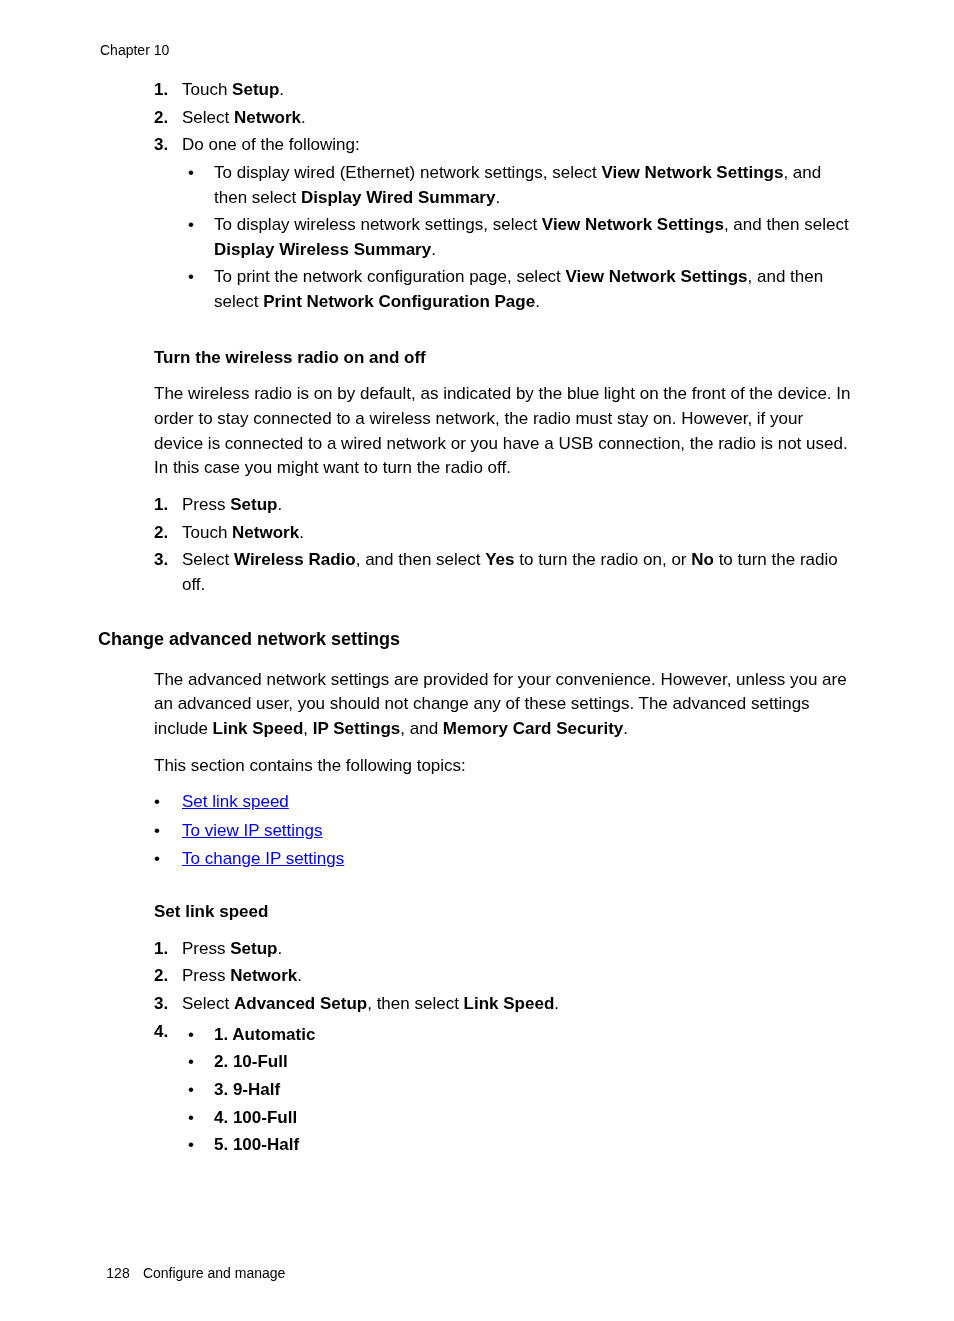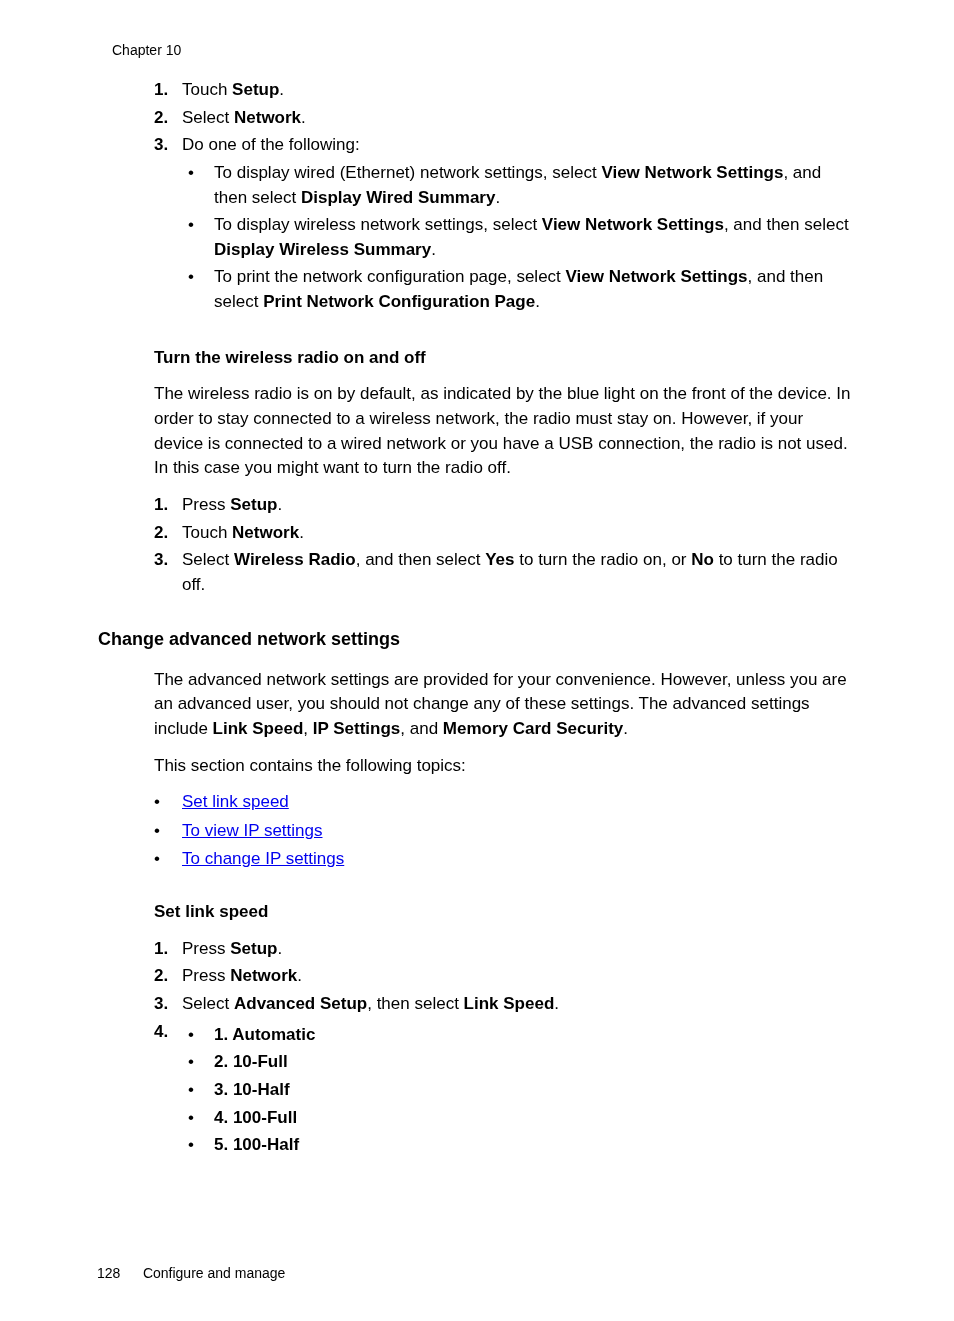--- a/index.html
+++ b/index.html
@@ -13,21 +13,21 @@
       height: 1321px;
       background: #ffffff;
       color: #000000;
       position: relative;
       font-size: 17px;
       line-height: 1.45;
     }
     .chapter-header {
       position: absolute;
       top: 40px;
-      left: 112px;
+      left: 100px;
       font-size: 14px;
     }
     .content {
       position: absolute;
       top: 78px;
       left: 154px;
       width: 700px;
     }
     .ol1 {
       list-style: none;
@@ -95,20 +95,21 @@
     }
     .footer {
       position: absolute;
       bottom: 38px;
       left: 97px;
       font-size: 14px;
     }
     .footer .pagenum {
       display: inline-block;
       width: 42px;
+      text-align: center;
     }
     b { font-weight: bold; }
   </style>
 </head>
 <body>
 
 <div class="chapter-header">Chapter 10</div>
 
 <div class="content">
 
@@ -202,21 +203,21 @@
           <li>
             <span class="bullet">•</span>
             <span class="btxt"><b>1. Automatic</b></span>
           </li>
           <li>
             <span class="bullet">•</span>
             <span class="btxt"><b>2. 10-Full</b></span>
           </li>
           <li>
             <span class="bullet">•</span>
-            <span class="btxt"><b>3. 10-Half</b></span>
+            <span class="btxt"><b>3. 9-Half</b></span>
           </li>
           <li>
             <span class="bullet">•</span>
             <span class="btxt"><b>4. 100-Full</b></span>
           </li>
           <li>
             <span class="bullet">•</span>
             <span class="btxt"><b>5. 100-Half</b></span>
           </li>
         </ul>

